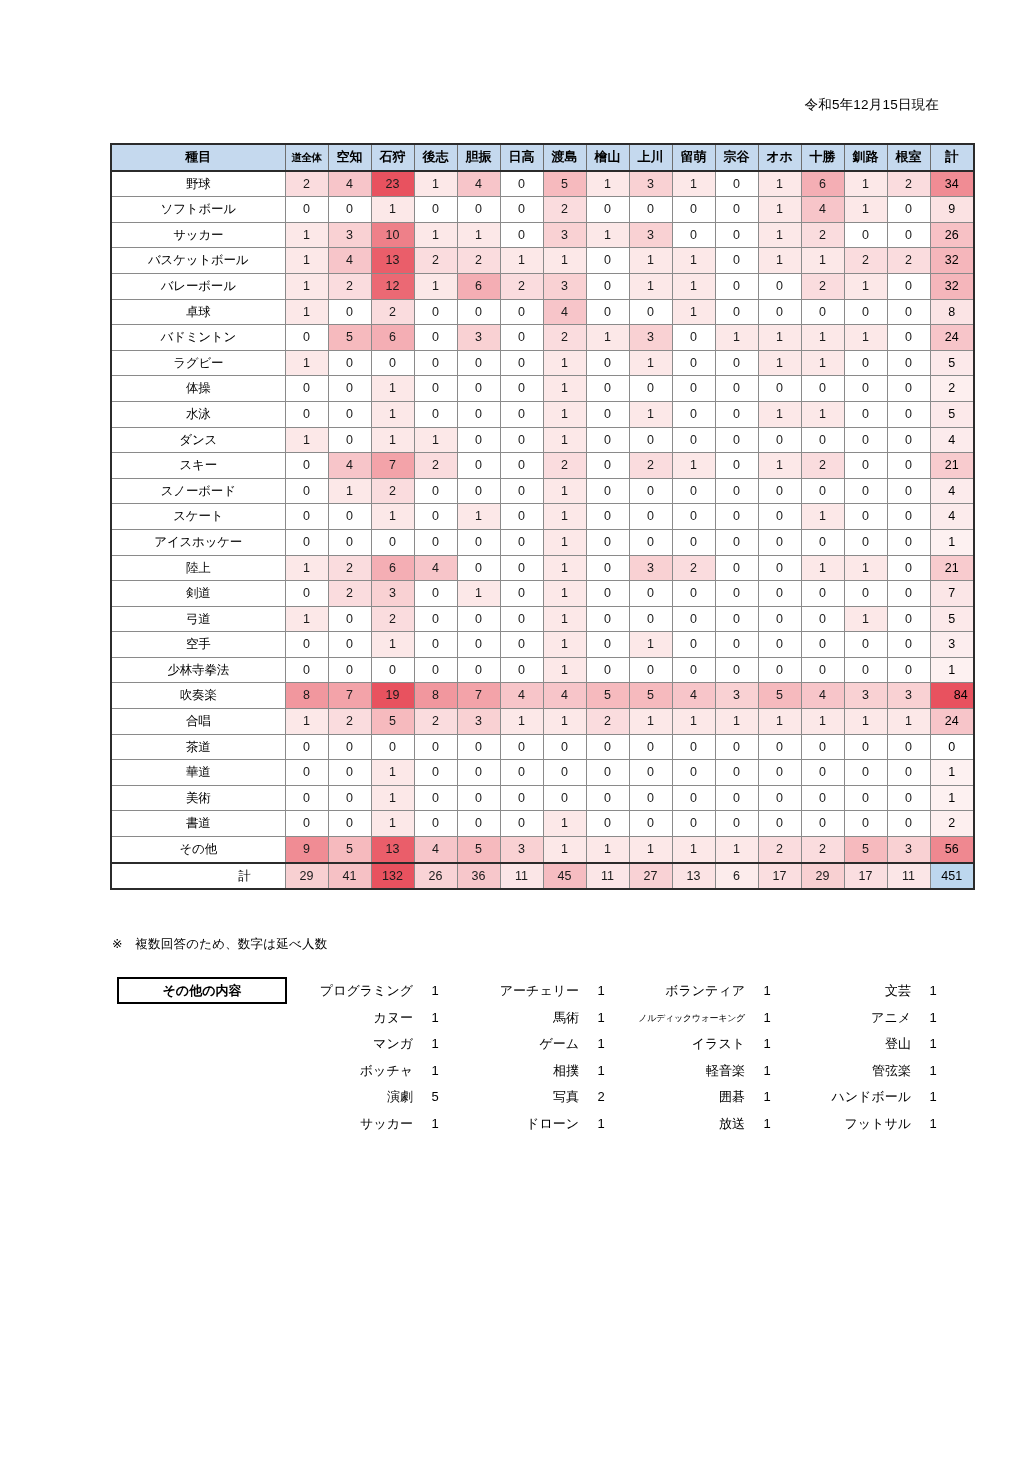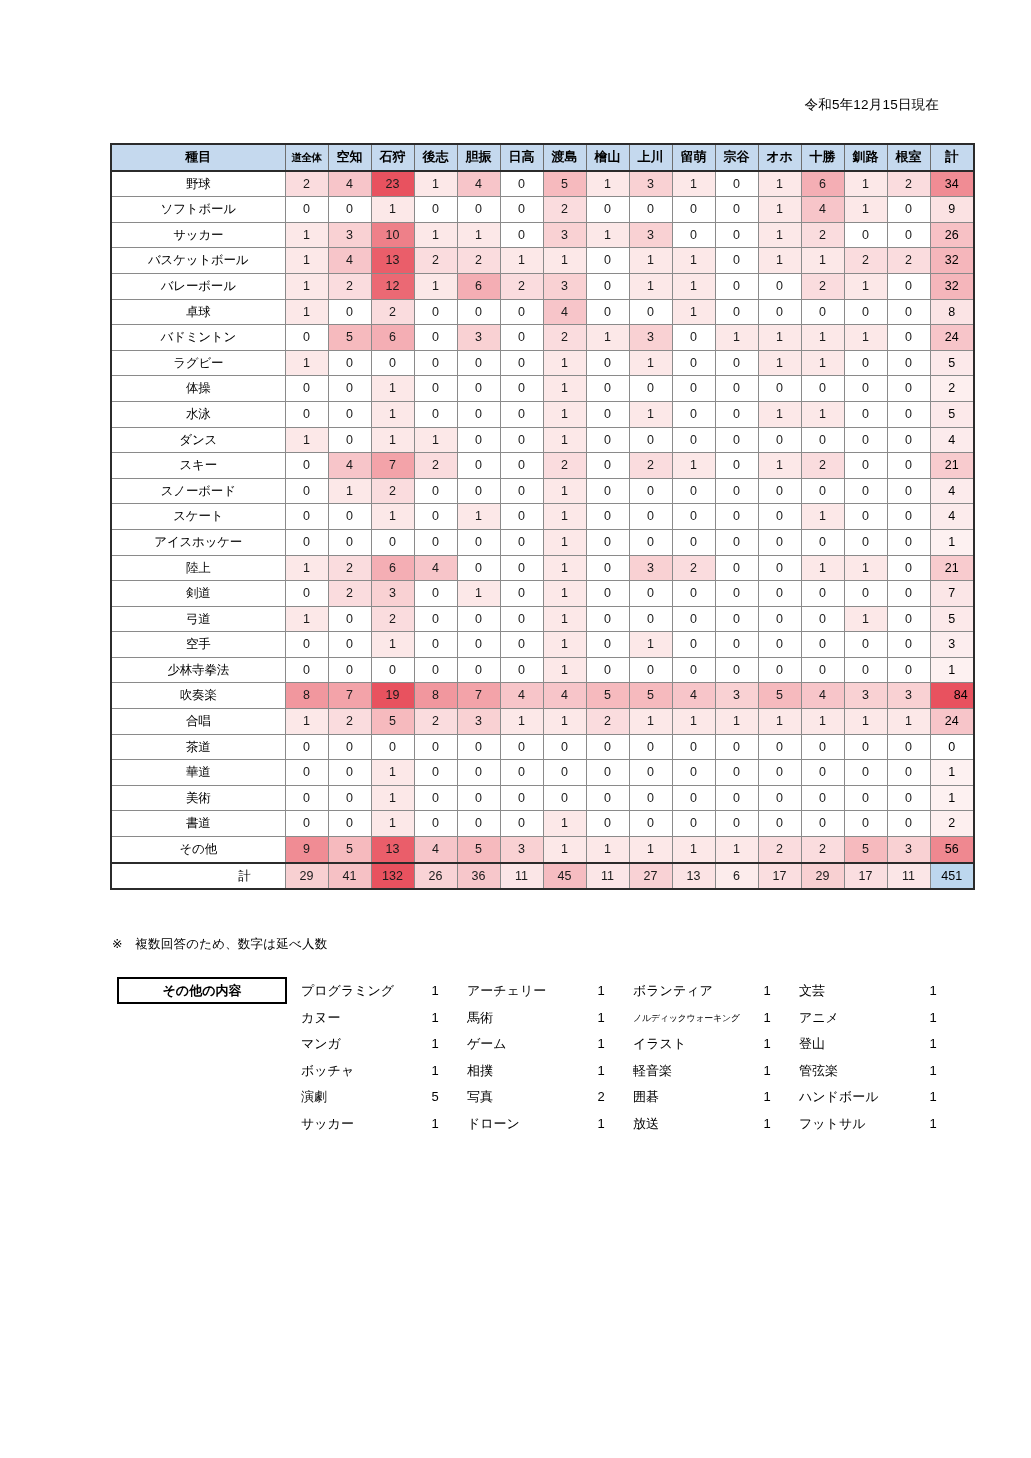--- a/index.html
+++ b/index.html
@@ -155,21 +155,21 @@
     width: 630px;
   }
   .other-grid td {
     border: 0;
     height: 24.5px;
     line-height: 24.5px;
     vertical-align: middle;
     white-space: nowrap;
     font-size: 13px;
   }
-  .other-grid td.lbl { padding-right: 0; }
+  .other-grid td.lbl { text-align: right; padding-right: 0; }
   .other-grid td.val { text-align: center; }
   .other-grid td.tiny { font-size: 9px; letter-spacing: -0.3px; }
   col.o-lbl { width: 113px; }
   col.o-val { width: 44px; }
   col.o-gap { width: 9px; }
 </style>
 </head>
 <body>
 
 <div class="page">

